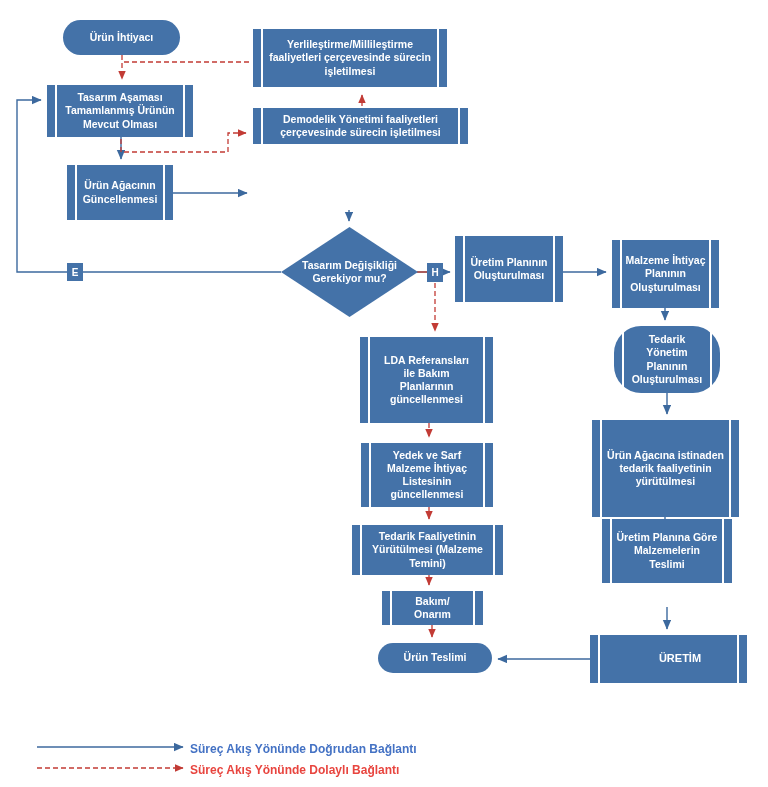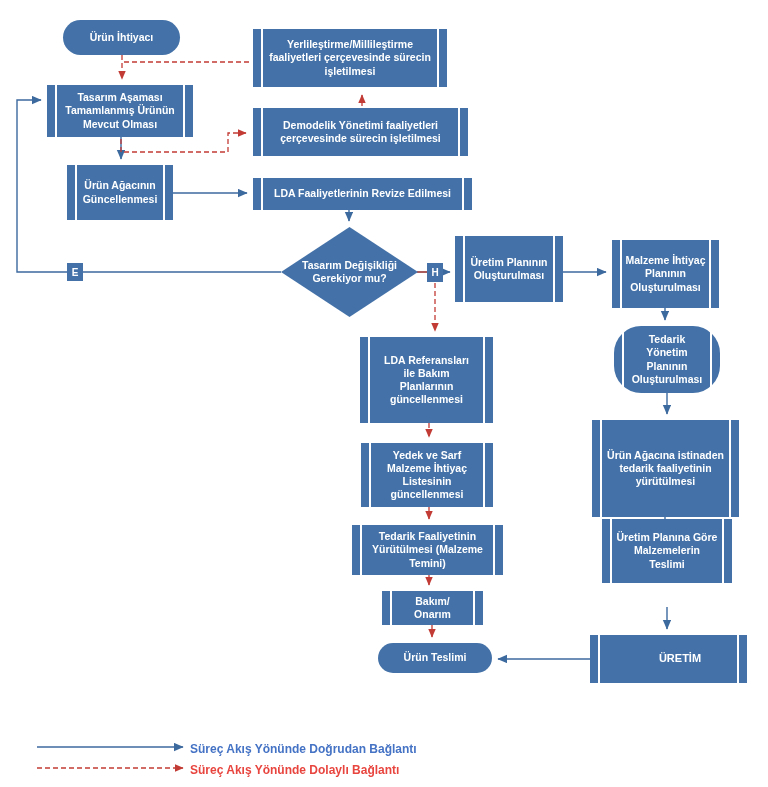--- a/index.html
+++ b/index.html
@@ -81,23 +81,22 @@
   </svg>
 
   <div class="node stadium" style="left:63px;top:20px;width:117px;height:35px;">Ürün İhtiyacı</div>
 
   <div class="node proc" style="left:47px;top:85px;width:146px;height:52px;">Tasarım Aşaması Tamamlanmış Ürünün Mevcut Olması</div>
 
   <div class="node proc" style="left:67px;top:165px;width:106px;height:55px;">Ürün Ağacının Güncellenmesi</div>
 
   <div class="node proc" style="left:253px;top:29px;width:194px;height:58px;">Yerlileştirme/Millileştirme faaliyetleri çerçevesinde sürecin işletilmesi</div>
 
-  <div class="node proc" style="left:253px;top:108px;width:215px;height:48px;">Demodelik Yönetimi faaliyetleri çerçevesinde sürecin işletilmesi</div>
+  <div class="node proc" style="left:253px;top:108px;width:215px;height:36px;">Demodelik Yönetimi faaliyetleri çerçevesinde sürecin işletilmesi</div>
 
-  <div class="node proc" style="left:253px;top:178px;width:219px;height:32px;">LDA Faaliyetlerinin Revize Edilmesi</div>
 
   <div class="node diamond" style="left:281px;top:227px;width:137px;height:90px;">Tasarım Değişikliği Gerekiyor mu?</div>
 
   <div class="conn-label" style="left:67px;top:263px;width:16px;height:18px;">E</div>
 
   <div class="conn-label" style="left:427px;top:263px;width:16px;height:19px;">H</div>
 
   <div class="node proc" style="left:455px;top:236px;width:108px;height:66px;">Üretim Planının Oluşturulması</div>
 
   <div class="node proc" style="left:612px;top:240px;width:107px;height:68px;">Malzeme İhtiyaç Planının Oluşturulması</div>

